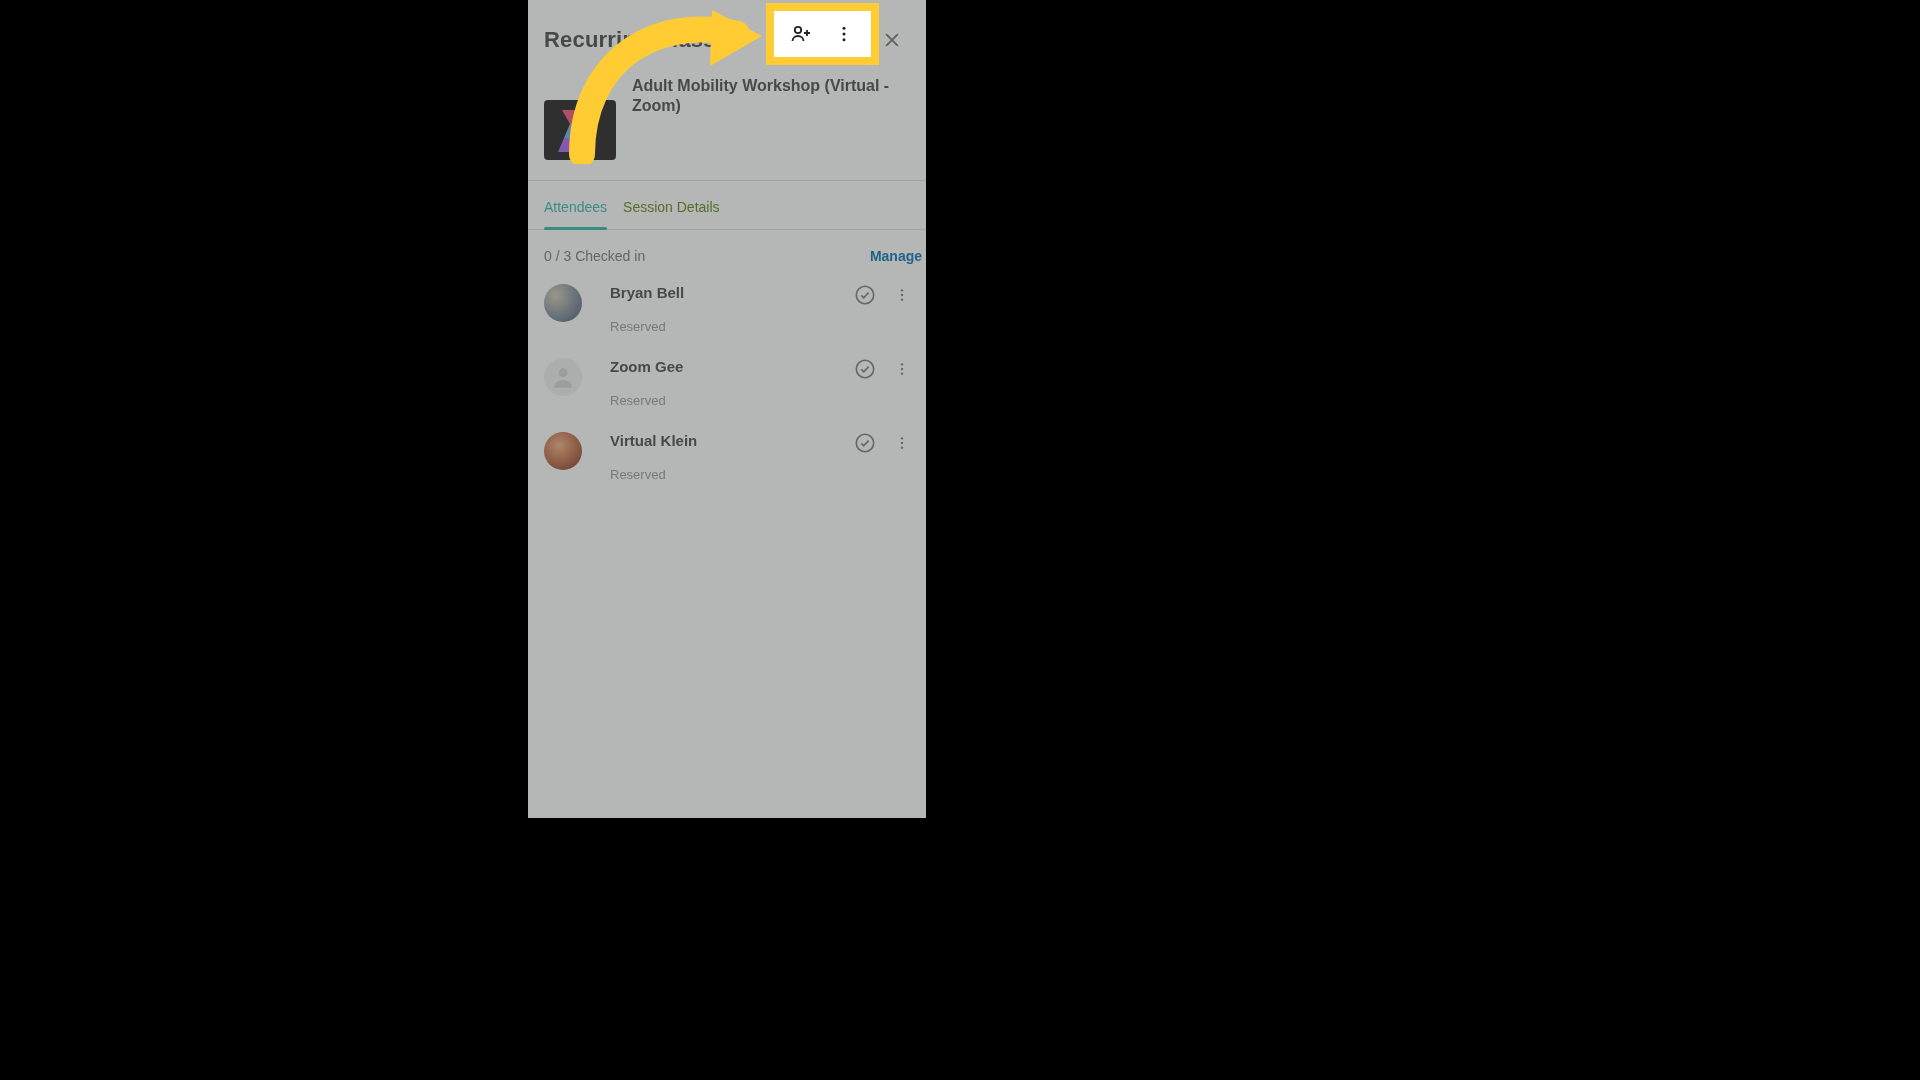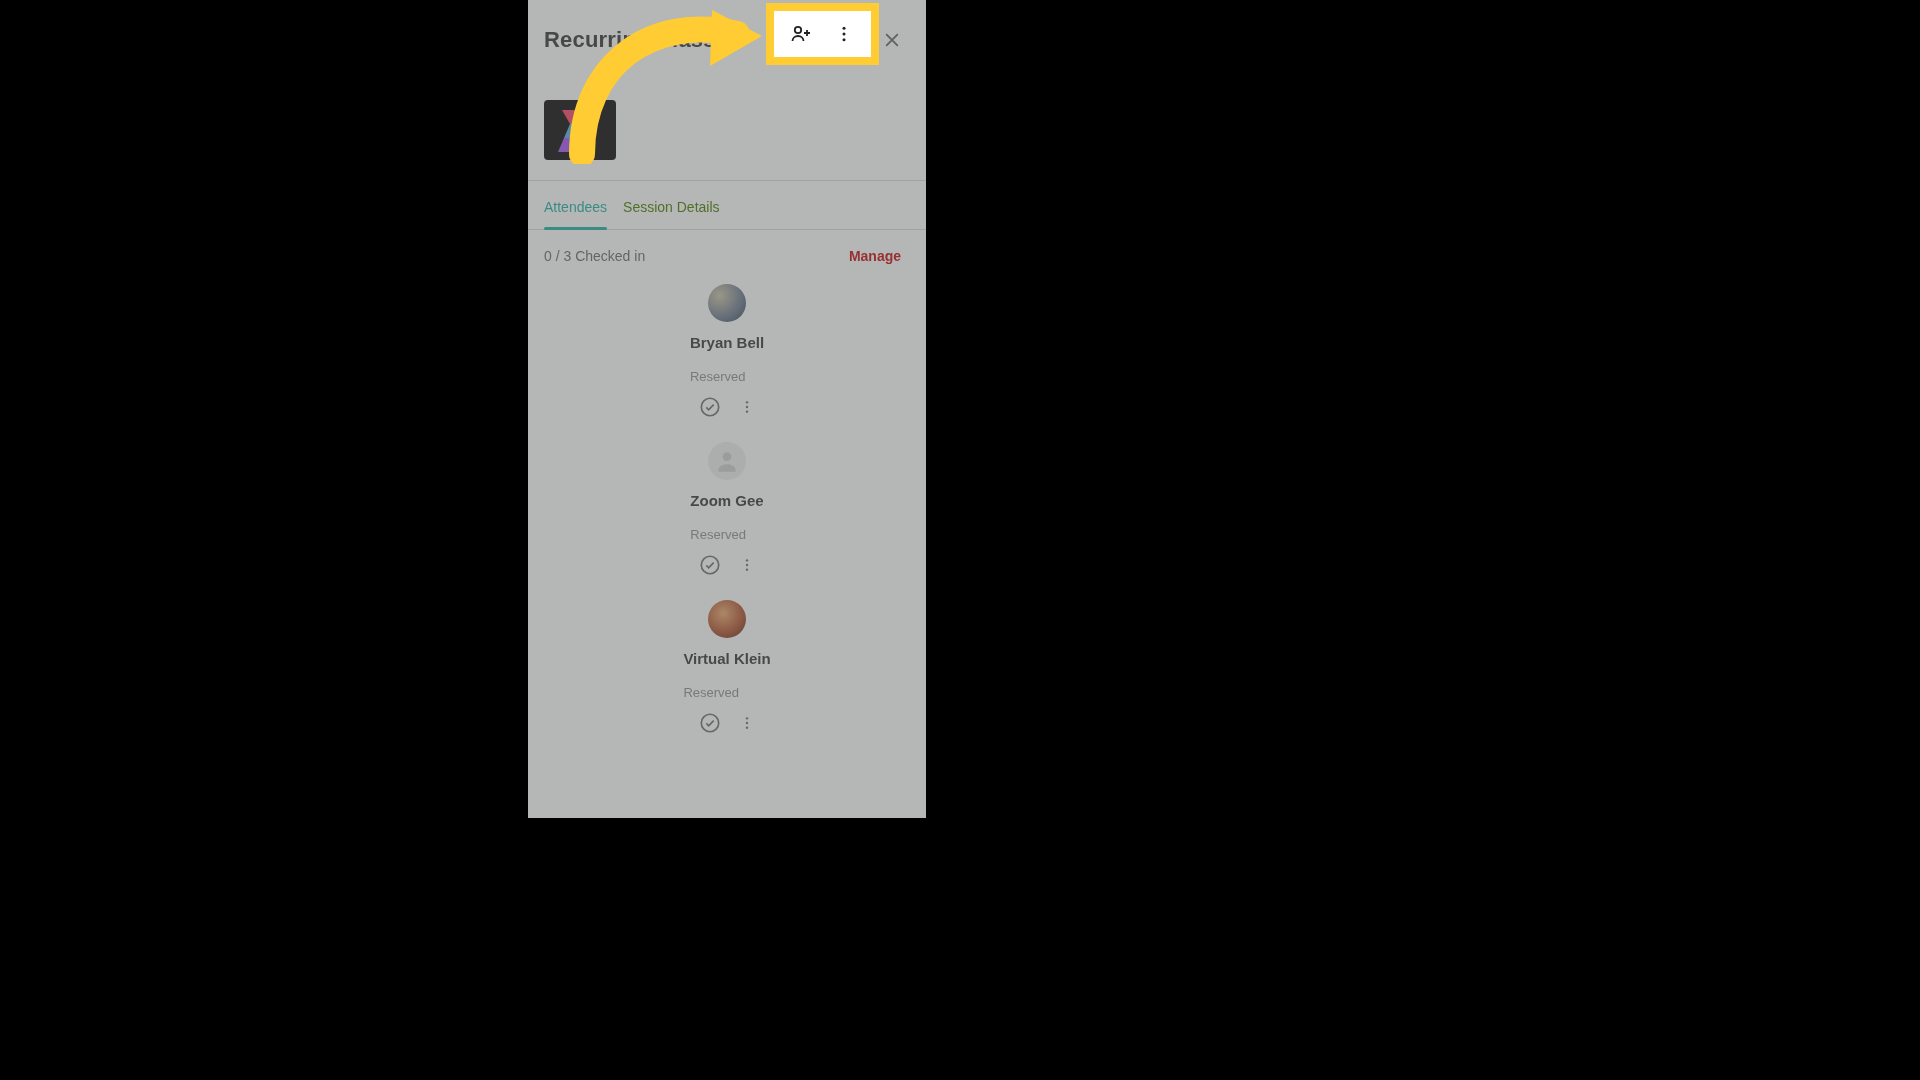--- a/index.html
+++ b/index.html
@@ -134,43 +134,42 @@
       left: 0; right: 0; bottom: -1px;
       height: 3px;
       background: #2aa79b;
       border-radius: 2px;
     }
     
     .checkin-bar {
       display: flex;
       justify-content: space-between;
       align-items: center;
-      padding: 18px 25px 8px 16px;
+      padding: 18px 4px 8px 16px;
     }
     .checkin-count {
       font-size: 14px;
       color: #6a6b6c;
       font-weight: 500;
     }
     .manage-link {
       font-size: 14px;
       font-weight: 600;
-      color: #b91c1c;
+      color: #0369a1;
       cursor: pointer;
     }
     
     .att-list {
       padding: 0 8px;
     }
     .att {
       display: flex;
-      align-items: center;
+      align-items: flex-start;
       padding: 12px 8px;
-      gap: 12px;
-      flex-direction: column;
+      gap: 28px;
     }
     .avatar {
       width: 38px; height: 38px;
       border-radius: 50%;
       flex-shrink: 0;
     }
     .avatar.a1 { background: radial-gradient(circle at 30% 30%, #bdb8a0, #6b7a8a 60%, #3e4a56); }
     .avatar.a2 {
       background: #d9dadb;
       display: flex; align-items: center; justify-content: center;
@@ -236,20 +235,21 @@
 
   <div class="card">
     <div class="thumb">
       <svg class="thumb-mark" viewBox="0 0 72 60">
         <path d="M18 10 L46 10 L54 24 L26 24 Z" fill="#e04a6a"></path>
         <path d="M26 24 L54 24 L48 38 L20 38 Z" fill="#5aa7e0"></path>
         <path d="M20 38 L48 38 L40 52 L14 52 Z" fill="#9c5ae0"></path>
       </svg>
     </div>
     <div class="card-txt">
+      <div class="class-title">Adult Mobility Workshop (Virtual - Zoom)</div>
     </div>
   </div>
 
   <div class="tabs">
     <div class="tab active">Attendees</div>
     <div class="tab">Session Details</div>
   </div>
 
   <div class="checkin-bar">
     <div class="checkin-count">0 / 3 Checked in</div>

